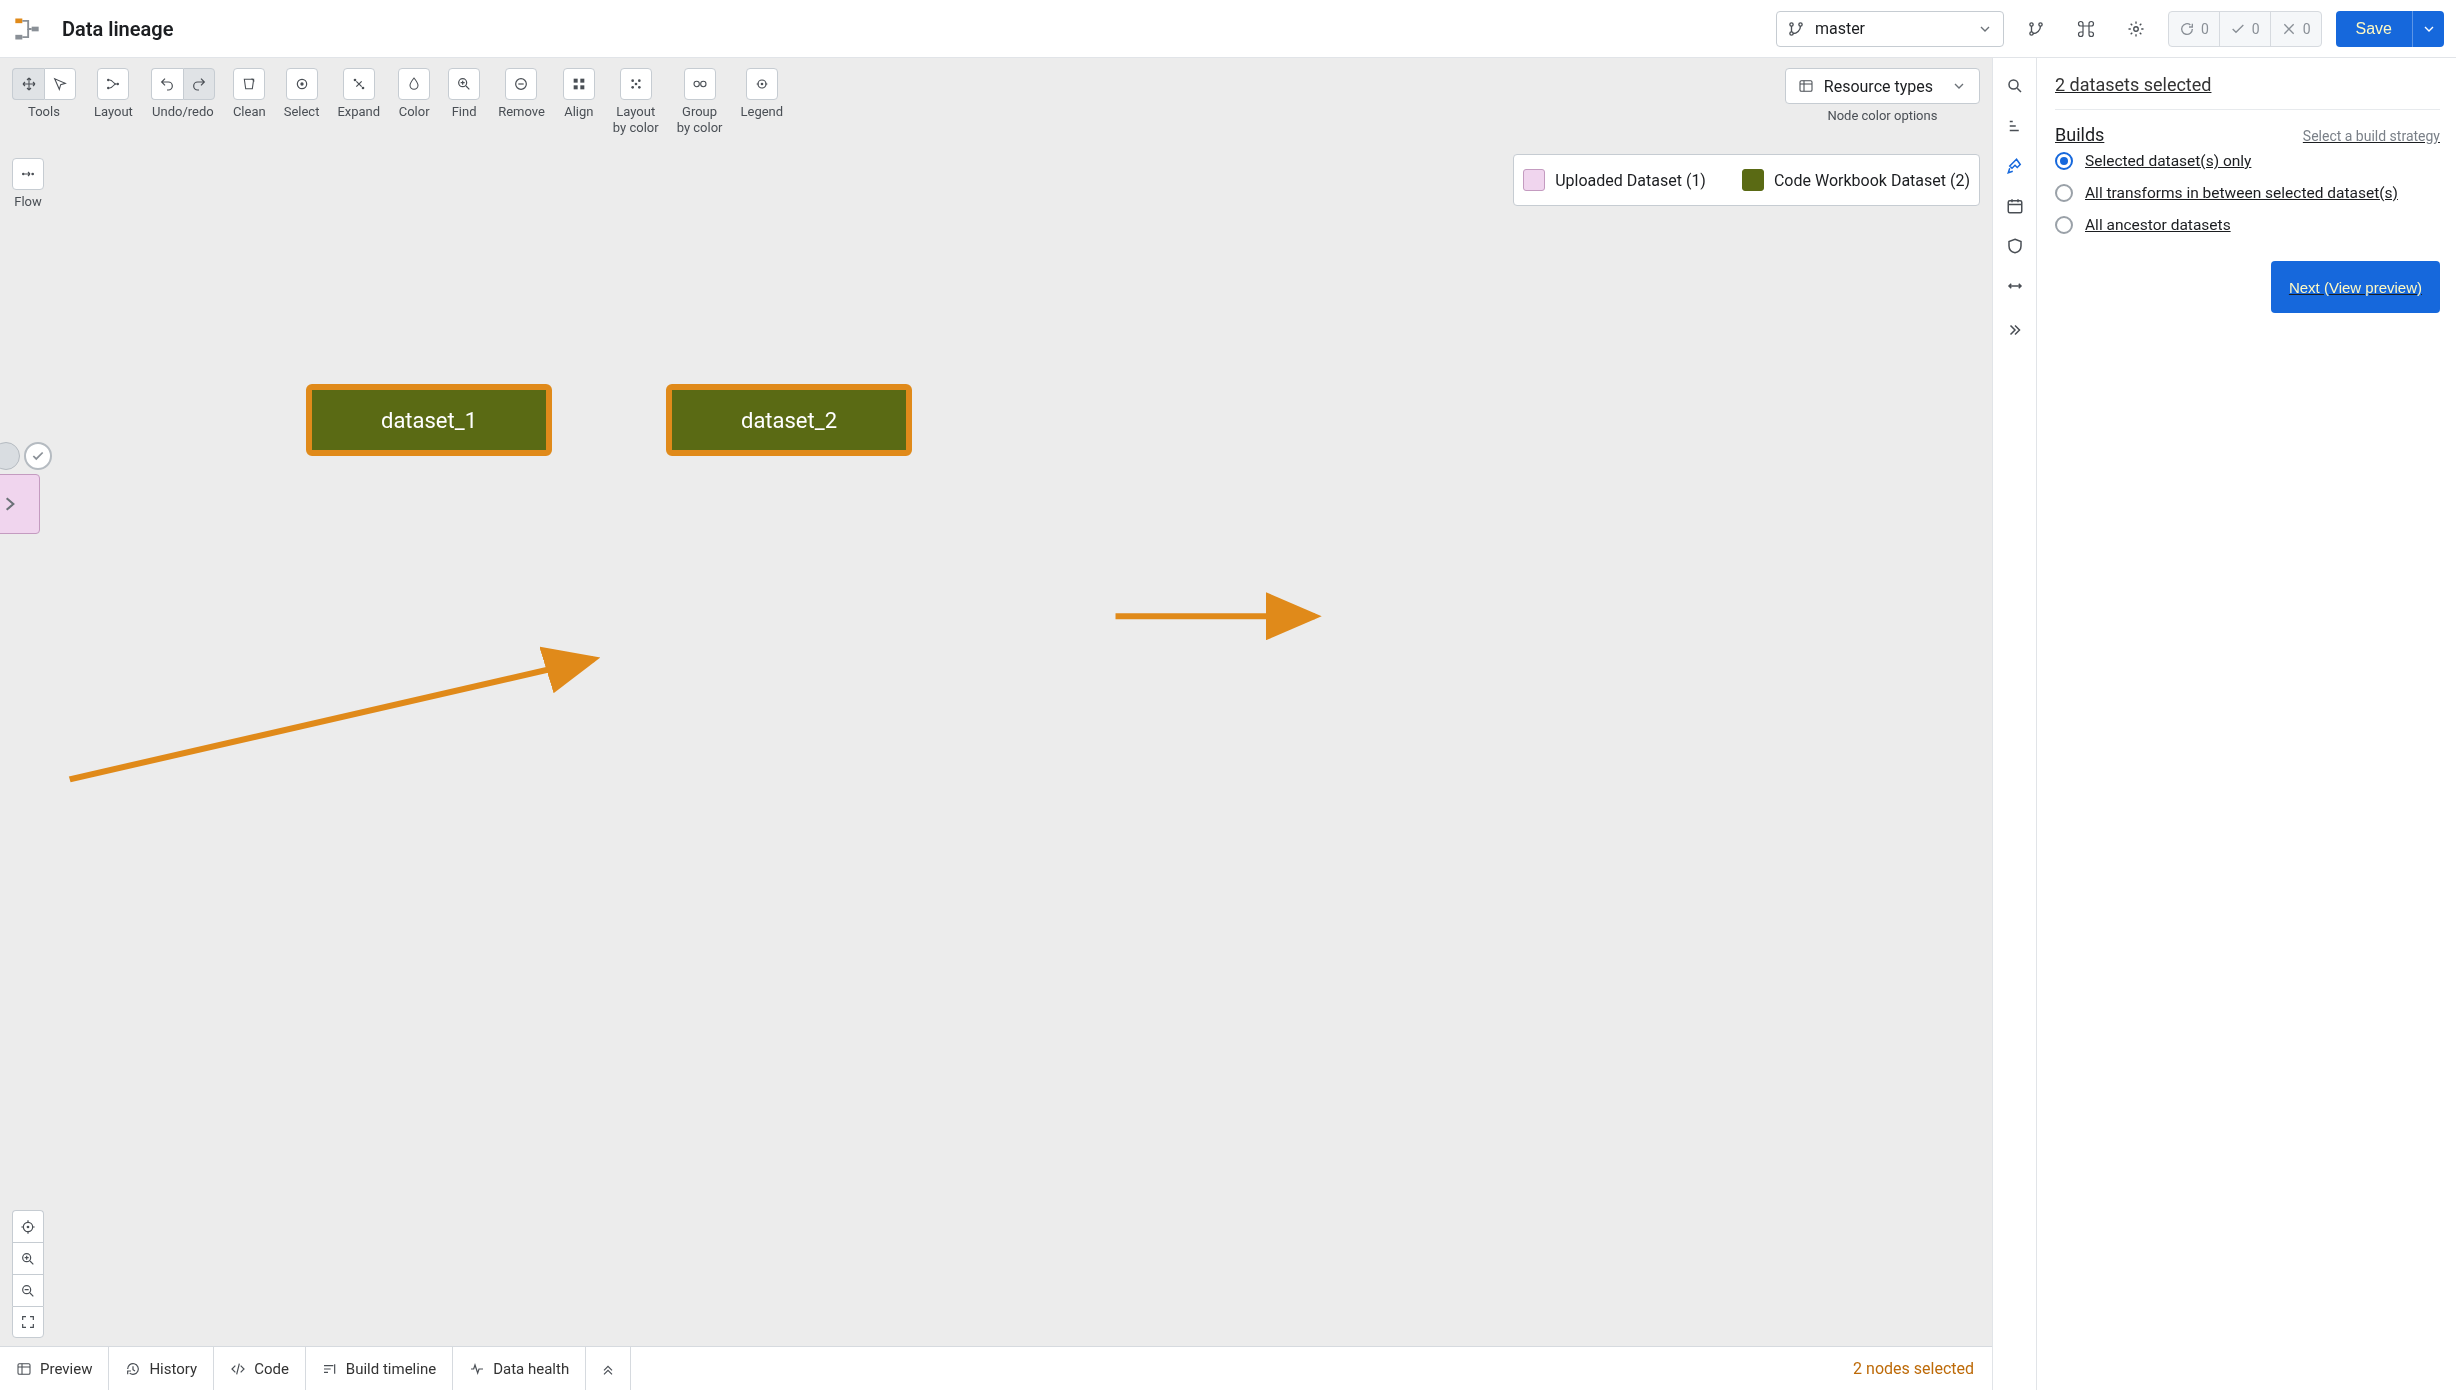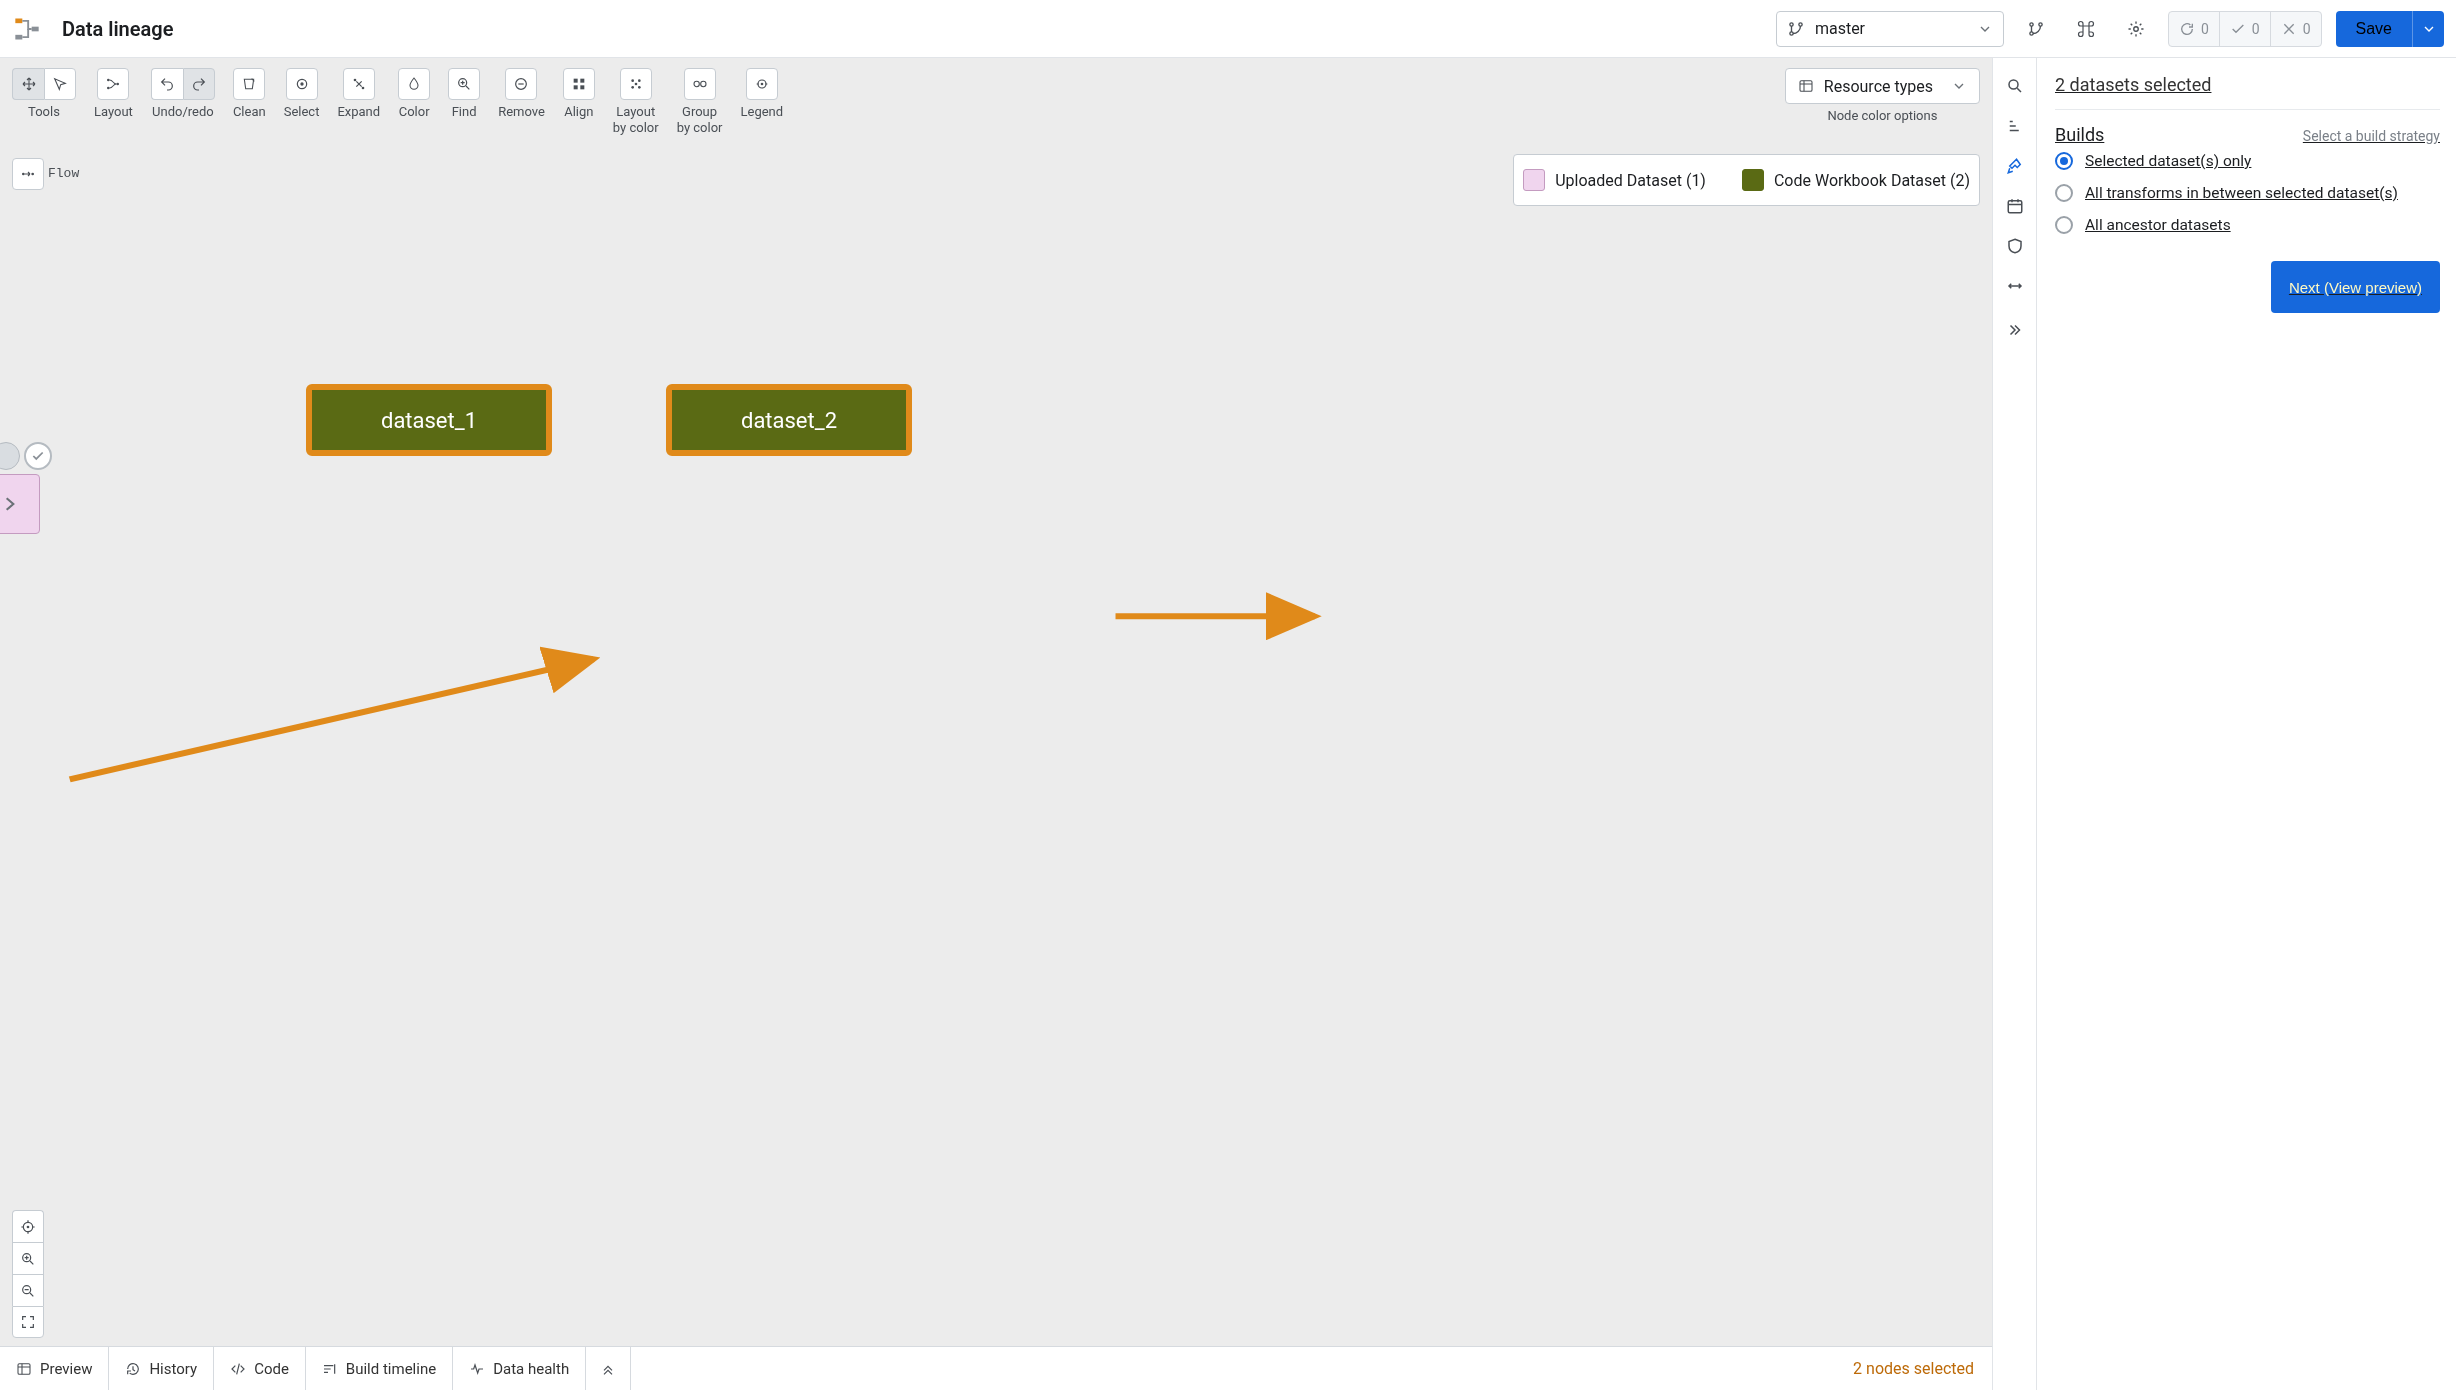--- a/index.html
+++ b/index.html
@@ -27,21 +27,21 @@
     display:flex; align-items:center; height:36px; border:1px solid #d6dadf; border-radius:4px;
     background:#f5f7f9; overflow:hidden;
   }
   .status-cell {
     display:flex; align-items:center; gap:6px; padding:0 10px; height:100%;
     border-right:1px solid #d6dadf; color:#8a9097; font-size:14px;
   }
   .status-cell:last-child { border-right:none; }
   .save-group { display:flex; }
   .save-btn {
-    height:36px; background:#1668dc; color:#000000; border:none; border-radius:4px 0 0 4px;
+    height:36px; background:#1668dc; color:#fef9c3; border:none; border-radius:4px 0 0 4px;
     padding:0 20px; font-size:16px; font-weight:500; cursor:pointer;
   }
   .save-caret {
     width:32px; height:36px; background:#1668dc; border:none; border-left:1px solid rgba(255,255,255,.3);
     border-radius:0 4px 4px 0; color:#fff; display:flex; align-items:center; justify-content:center; cursor:pointer;
   }
 
   
   .main { flex:1; display:flex; min-height:0; }
 
@@ -54,21 +54,21 @@
   .tool-group { display:flex; flex-direction:column; align-items:center; gap:4px; }
   .tool-btn-row { display:flex; gap:0; }
   .tool-btn {
     width:32px; height:32px; border:1px solid #c6ccd2; background:#fff; display:flex; align-items:center; justify-content:center; cursor:pointer; border-radius:4px;
   }
   .tool-btn.left { border-radius:4px 0 0 4px; border-right:none; }
   .tool-btn.right { border-radius:0 4px 4px 0; }
   .tool-btn.single { border-radius:4px; }
   .tool-btn.active { background:#e0e3e6; }
   .tool-label { font-size:13px; color:#4a4f55; text-align:center; line-height:1.2; }
-  .flow-group { position:absolute; left:12px; top:100px; display:flex; flex-direction:row; align-items:center; gap:4px;font-family:Liberation Mono, monospace;}
+  .flow-group { position:absolute; left:12px; top:100px; display:flex; flex-direction:column; align-items:center; gap:4px;}
   .resource-types {
     height:36px; border:1px solid #c6ccd2; background:#fff; border-radius:4px;
     display:flex; align-items:center; gap:10px; padding:0 12px; cursor:pointer; margin-left:auto; margin-top:0;
   }
   .resource-types .caret { margin-left:8px; }
   .node-color-label { width:100%; text-align:center; font-size:13px; color:#4a4f55; margin-top:4px; }
 
   
   .canvas { flex:1; position:relative; overflow:hidden; }
   .legend-box {

